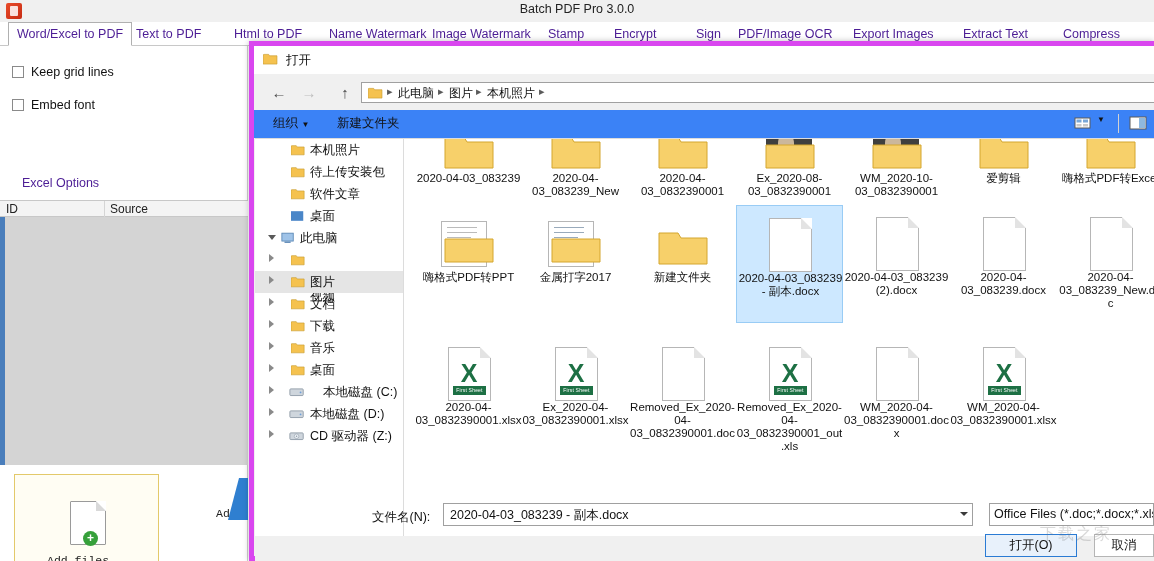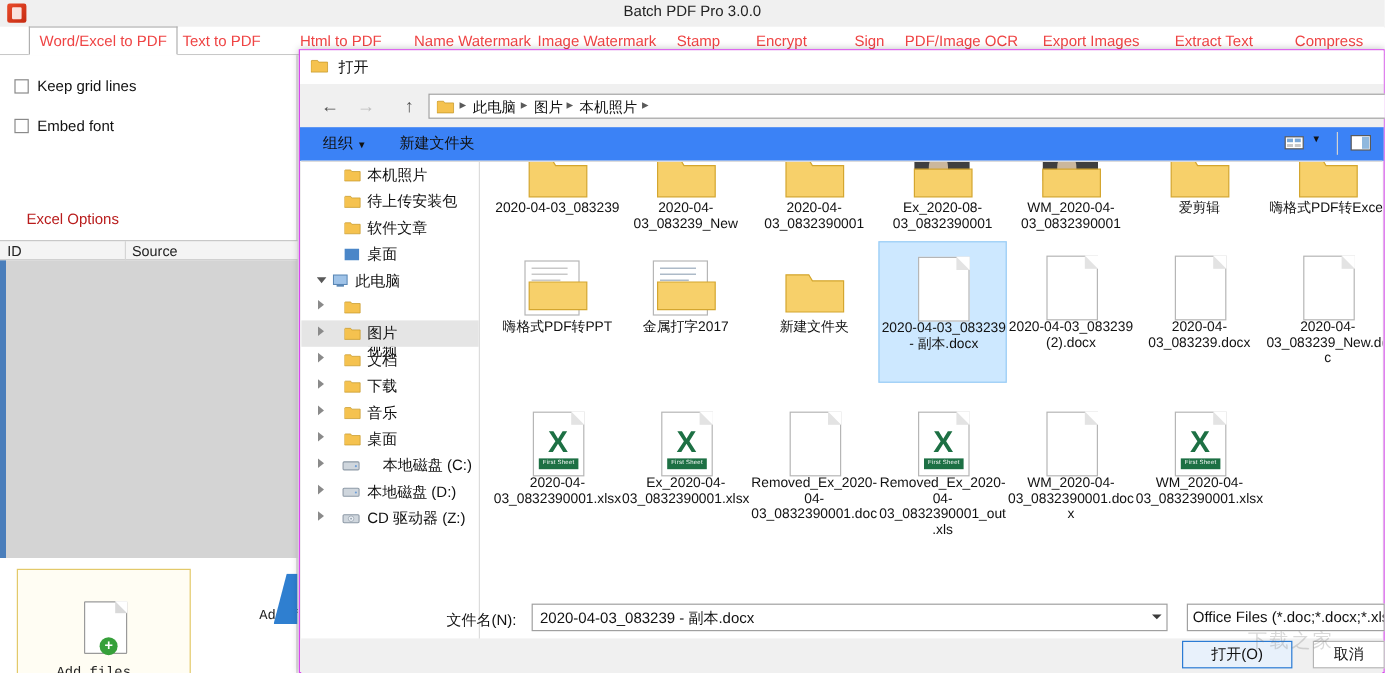--- a/index.html
+++ b/index.html
@@ -61,24 +61,23 @@
     background: #ffffff;
     border-bottom: 1px solid #c8c8c8;
   }
   .apptab {
     position: absolute;
     top: 1px;
     height: 22px;
     line-height: 22px;
     padding: 0 8px;
     font-size: 12.5px;
-    color: #ef4444;
+    color: #4c1d95;
     white-space: nowrap;
     box-sizing: border-box;
-    margin-left: 16px;
   }
   .apptab.active {
     border: 1px solid #b0b0b0;
     border-bottom: 1px solid #ffffff;
     background: #ffffff;
     top: 0px;
     height: 24px;
     line-height: 23px;
   }
 
@@ -102,21 +101,21 @@
     border: 1px solid #8a8a8a;
     background: #fff;
     vertical-align: -2px;
     margin-right: 7px;
     box-sizing: border-box;
   }
   #excel-options {
     position: absolute;
     left: 22px; top: 130px;
     font-size: 12.5px;
-    color: #b91c1c;
+    color: #4c1d95;
   }
   #grid-header {
     position: absolute;
     left: 0; top: 154px;
     width: 248px; height: 17px;
     background: #f4f4f4;
     border-top: 1px solid #c8c8c8;
     border-bottom: 1px solid #c8c8c8;
     box-sizing: border-box;
   }
@@ -197,21 +196,21 @@
     background: #2f7fd0;
     clip-path: polygon(0 100%, 55% 0, 100% 0, 100% 100%);
   }
 
   
   #dialog {
     position: absolute;
     left: 249px; top: 41px;
     width: 905px; height: 520px;
     background: #f0f0f0;
-    border: 1px solid #d946ef;
+    border: 5px solid #d946ef;
     box-sizing: border-box;
     box-shadow: 0 0 6px rgba(0,0,0,.25);
   }
   #dlg-titlebar {
     position: absolute;
     left: 0; top: 0;
     width: 903px; height: 28px;
     background: #ffffff;
   }
   #dlg-title {
@@ -737,21 +736,21 @@
         <div class="tile-caption" style="top:41px;">Ex_2020-08-03_0832390001</div>
       </div>
       <div class="tile" style="left:439px; top:-8px; height:72px;">
         <div class="photo-ic" style="left:28px; top:0px; height:24px;">
           <div style="position:absolute;left:2px;top:0;width:46px;height:24px;background:#3f3f3f;"></div>
           <div style="position:absolute;left:14px;top:2px;width:16px;height:20px;background:#cbb79c;border-radius:50% 50% 40% 40%;"></div>
         </div>
         <svg class="folder-ic" style="left:28px; top:12px; height:28px;" viewBox="0 0 52 28">
             <path d="M2 2 L2 25 L50 25 L50 2 Z" fill="#f7d06a" stroke="#d4a62f"></path>
           </svg>
-        <div class="tile-caption" style="top:41px;">WM_2020-04-03_0832390001</div>
+        <div class="tile-caption" style="top:41px;">WM_2020-10-03_0832390001</div>
       </div>
       <div class="tile" style="left:546px; top:-8px; height:72px;">
         <svg class="folder-ic" style="left:28px; top:0px;" viewBox="0 0 52 40">
             <path d="M2 6 L2 37 L50 37 L50 11 L24 11 L21 6 Z" fill="#f7d06a" stroke="#d4a62f"></path>
           </svg>
         <div class="tile-caption" style="top:41px;">爱剪辑</div>
       </div>
       <div class="tile" style="left:653px; top:-8px; height:72px;">
         <svg class="folder-ic" style="left:28px; top:0px;" viewBox="0 0 52 40">
             <path d="M2 6 L2 37 L50 37 L50 11 L24 11 L21 6 Z" fill="#f7d06a" stroke="#d4a62f"></path>

